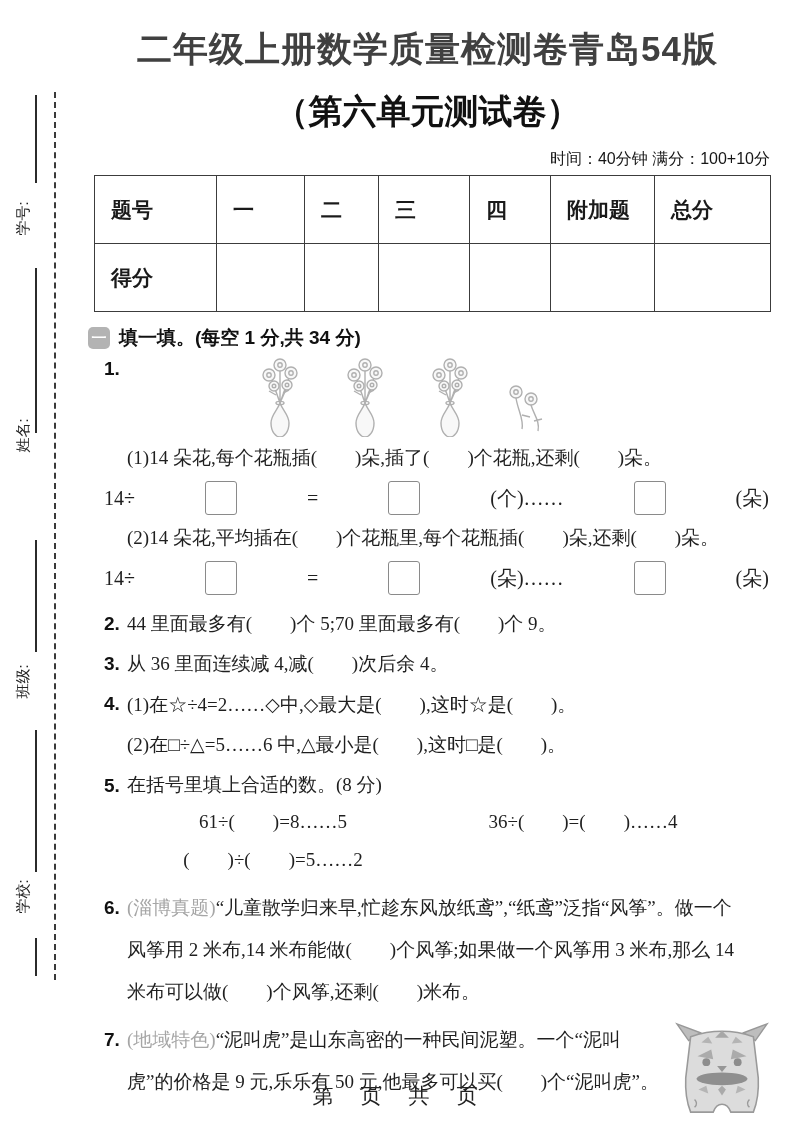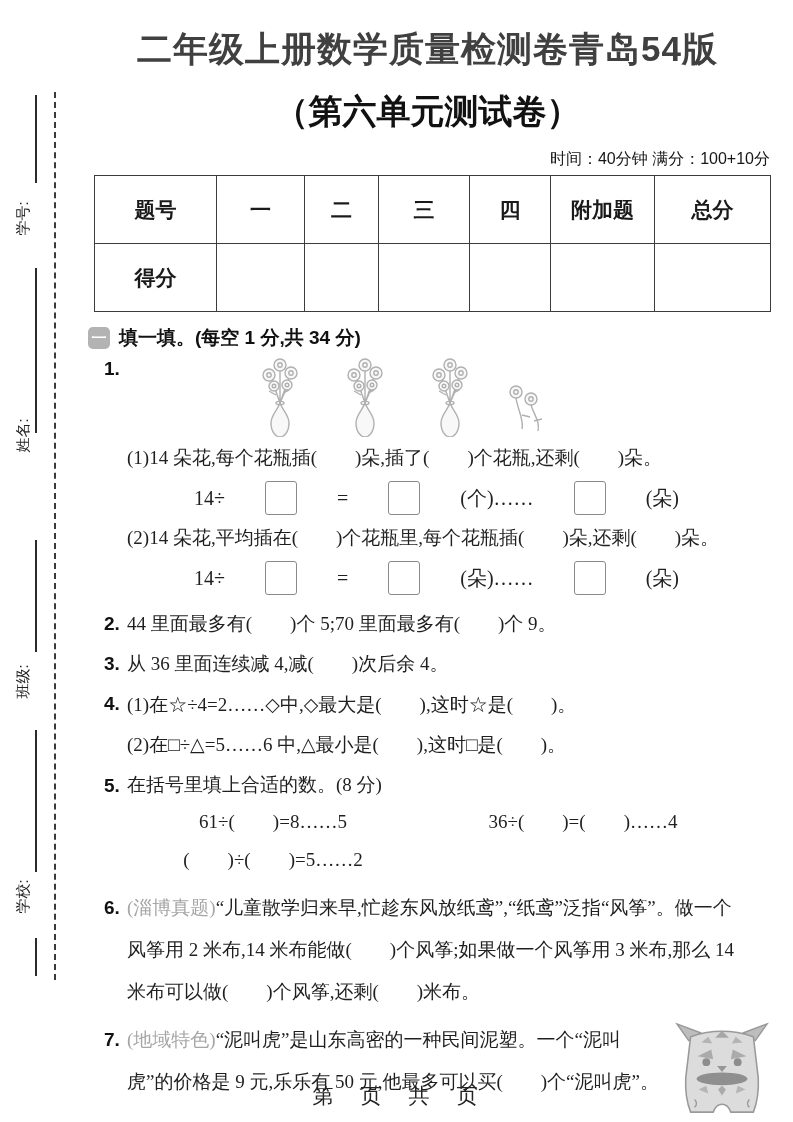--- a/index.html
+++ b/index.html
@@ -25,35 +25,35 @@
   h2.subtitle {
     margin:16px 0 0 0; text-align:center; font-family:"Liberation Sans","DejaVu Sans",sans-serif;
     font-weight:700; font-size:34px; color:#111;
   }
   .meta {
     margin-top:14px; padding-right:23px; text-align:right;
     font-family:"Liberation Sans","DejaVu Sans",sans-serif; font-size:16px; font-weight:500; color:#161616;
   }
   table.score { border-collapse:collapse; table-layout:fixed; width:676px; margin:5px 0 0 32px;
     font-family:"Liberation Sans","DejaVu Sans",sans-serif; }
-  table.score td { border:1.7px solid #3c3c3c; height:35px; text-align:center; vertical-align:middle;
+  table.score td { border:1.7px solid #3c3c3c; height:35px; vertical-align:middle;
     font-size:21px; font-weight:600; color:#1a1a1a; padding:16px; }
   .section-hdr { display:flex; align-items:center; gap:9px; margin:13px 0 0 26px;
     font-family:"Liberation Sans","DejaVu Sans",sans-serif; font-weight:700; font-size:19px; color:#111; }
   .badge { width:22px; height:22px; border-radius:5px; background:#b3b3b3; color:#ffffff;
     font-size:15px; line-height:22px; text-align:center; font-weight:700; flex:0 0 auto; }
   
   .qnum { font-family:"Liberation Sans","DejaVu Sans",sans-serif; font-weight:700; font-size:19px; color:#111; }
   .question { position:relative; margin-left:42px; padding-left:23px; width:620px; font-size:19px; }
   .question > .qnum { position:absolute; left:0; top:0; line-height:38px; }
   .qline { margin:0; line-height:38px; }
   .q1-top { display:flex; align-items:flex-start; margin:6px 0 0 42px; height:82px; }
   .q1-top .qnum { line-height:24px; }
   .flowers { margin-left:112px; }
-  .equation { display:flex; align-items:center; justify-content:center; width:665px; margin:2px 0 2px 42px;
+  .equation { display:flex; align-items:center; justify-content:space-between; width:665px; margin:2px 0 2px 42px;
     font-size:20px; height:38px;gap:36px; }
   .abox { width:30px; height:32px; border:1.5px solid #8a8a8a; border-radius:3px; margin:0 4px; flex:0 0 auto; }
   .q5-eqs { display:grid; grid-template-columns:292px 1fr; line-height:38px;text-align:center; }
   .longtext p { margin:0; line-height:42px; }
   .tag { color:#a6a6a6; }
   .tiger { float:right; margin:2px 0 2px 10px; }
   .q7 { width:648px; }
   .footer { position:absolute; left:0; right:0; bottom:12px; text-align:center;
     font-family:"Liberation Sans","DejaVu Sans",sans-serif; font-size:21px; letter-spacing:3px; color:#222; }
   .art { stroke:#b0b0b0; fill:none; stroke-width:1.4; }

